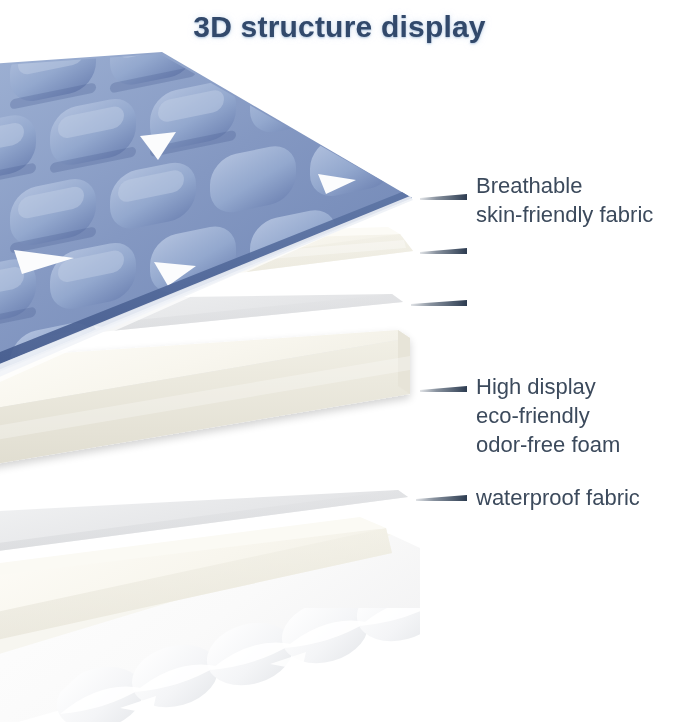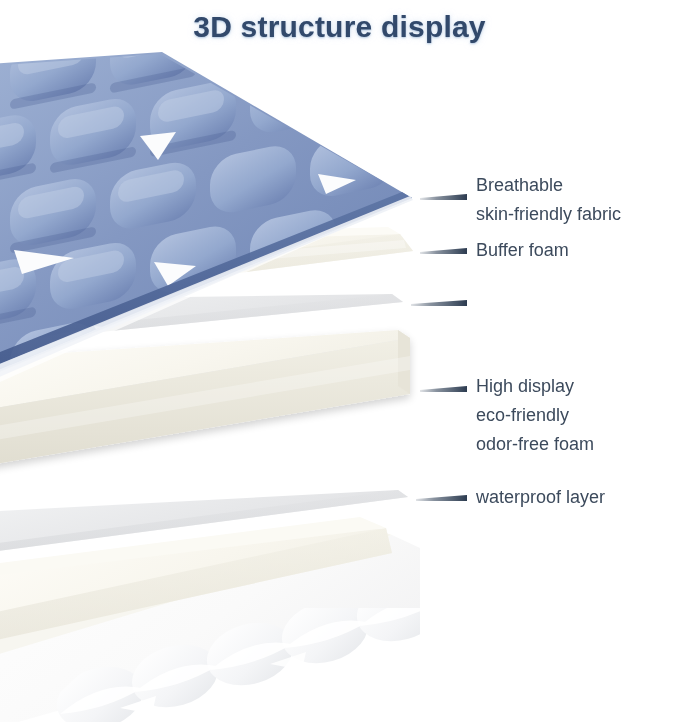--- a/index.html
+++ b/index.html
@@ -22,21 +22,21 @@
     text-shadow:0 1px 2px rgba(160,185,215,.75), 0 0 6px rgba(190,210,235,.55);
     white-space:nowrap;
   }
 
   
   #art{position:absolute;left:0;top:0;width:679px;height:722px;}
 
   
   .label{
     position:absolute;
-    font-size:18px;
+    font-size:22px;
     color:#3C4A5C;
     line-height:29px;
     white-space:pre-line;
     font-family:"Liberation Sans", sans-serif;
   }
   #lb1{left:476px;top:163px;}
   #lb2{left:476px;top:228px;}
   #lb3{left:476px;top:280px;}
   #lb4{left:476px;top:364px;}
   #lb5{left:476px;top:475px;}
@@ -274,19 +274,18 @@
       <polygon points="420,190 467,186 467,192 420,192" fill="url(#gLead)"></polygon>
       <polygon points="420,244 467,240 467,246 420,246" fill="url(#gLead)"></polygon>
       <polygon points="411,296 467,292 467,298 411,298" fill="url(#gLead)"></polygon>
       <polygon points="420,382 467,378 467,384 420,384" fill="url(#gLead)"></polygon>
       <polygon points="416,491 467,487 467,493 416,493" fill="url(#gLead)"></polygon>
     </g>
   </svg>
 
   <div class="label" id="lb1">Breathable
 skin-friendly fabric</div>
-  <div class="label" id="lb2">Buffer foam</div>
   <div class="label" id="lb4">High display
 eco-friendly
 odor-free foam</div>
-  <div class="label" id="lb5">waterproof layer</div>
+  <div class="label" id="lb5">waterproof fabric</div>
 
 </div>
 
 </body></html>

